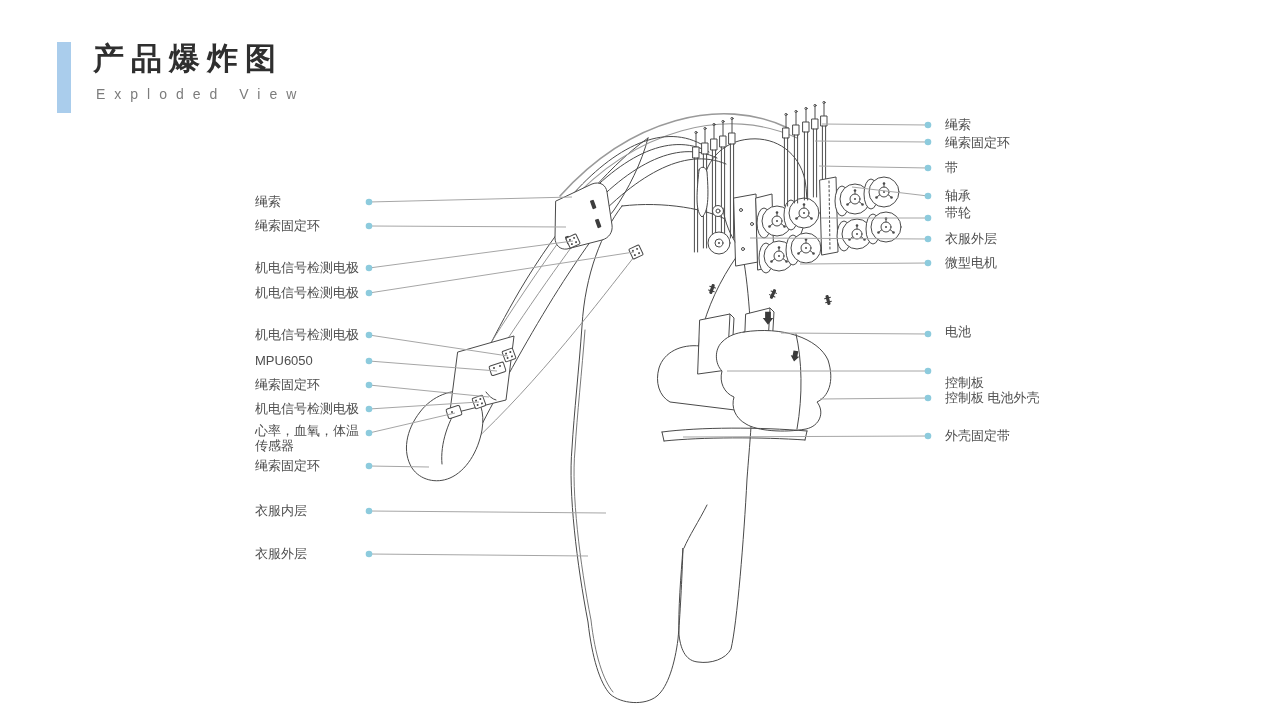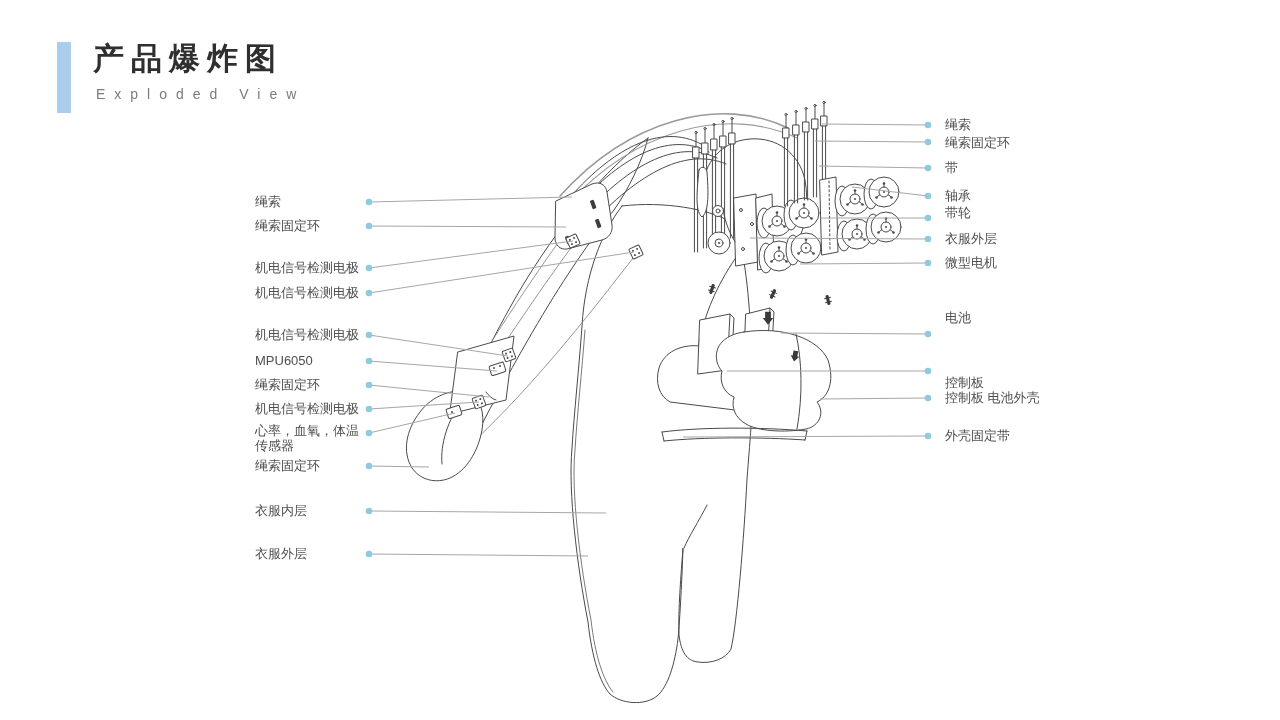--- a/index.html
+++ b/index.html
@@ -334,18 +334,18 @@
   <div class="part-label" style="left:255px;top:502px">衣服内层</div>
   <div class="part-label" style="left:255px;top:545px">衣服外层</div>
 
   <div class="part-label" style="left:945px;top:116px">绳索</div>
   <div class="part-label" style="left:945px;top:134px">绳索固定环</div>
   <div class="part-label" style="left:945px;top:159px">带</div>
   <div class="part-label" style="left:945px;top:187px">轴承</div>
   <div class="part-label" style="left:945px;top:204px">带轮</div>
   <div class="part-label" style="left:945px;top:230px">衣服外层</div>
   <div class="part-label" style="left:945px;top:254px">微型电机</div>
-  <div class="part-label" style="left:945px;top:309px">电池</div>
+  <div class="part-label" style="left:945px;top:323px">电池</div>
   <div class="part-label" style="left:945px;top:374px">控制板</div>
   <div class="part-label" style="left:945px;top:389px">控制板 电池外壳</div>
   <div class="part-label" style="left:945px;top:427px">外壳固定带</div>
 
 </div>
 
 </body></html>

